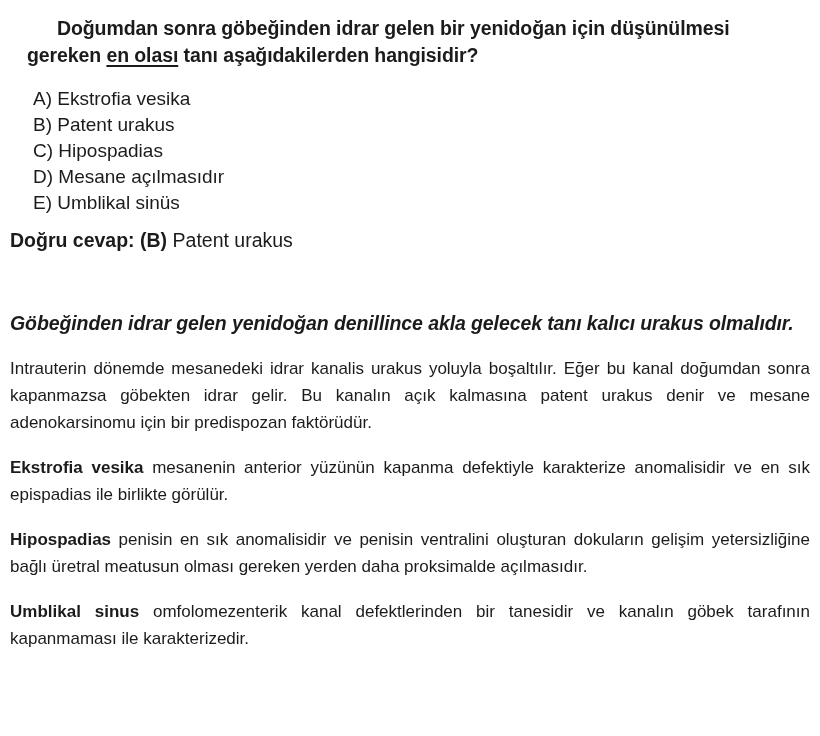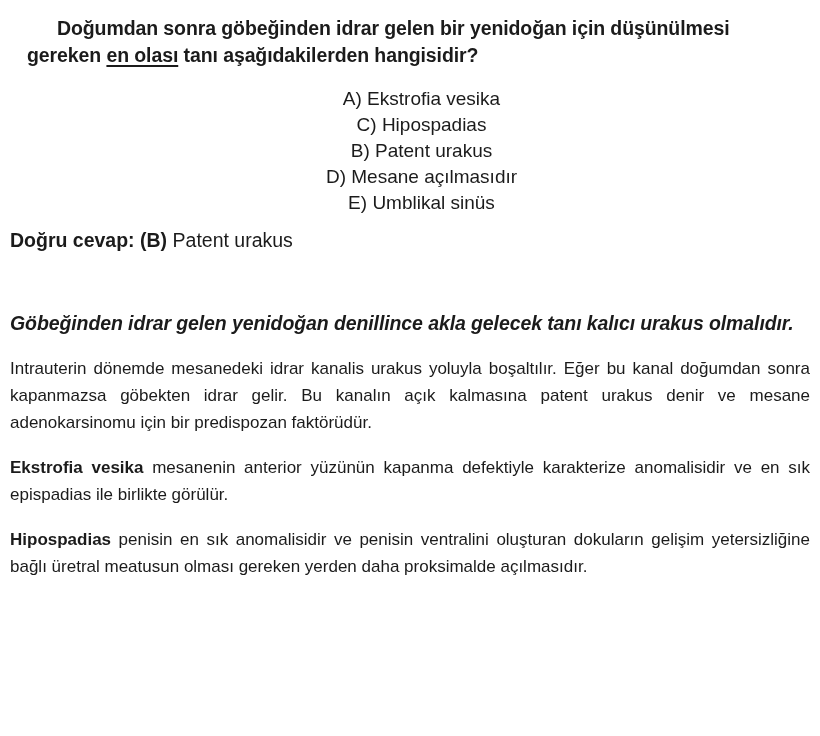--- a/index.html
+++ b/index.html
@@ -31,21 +31,20 @@
   }
   .underlined {
     text-decoration: underline;
     text-decoration-thickness: 2px;
     text-underline-offset: 3px;
   }
   .options {
     margin: 17px 10px 0 33px;
     font-size: 19px;
     line-height: 26px;
-    text-align: center;
   }
   .answer {
     margin: 11px 10px 0 10px;
     font-size: 19.5px;
     line-height: 26px;
   }
   .answer .answer-label {
     font-weight: bold;
   }
   .commentary {
@@ -70,30 +69,31 @@
 </style>
 </head>
 <body>
 
 <div class="page">
 
   <p class="question"><span>Doğumdan sonra göbeğinden idrar gelen bir yenidoğan için düşünülmesi gereken </span><span class="underlined">en olası</span><span> tanı aşağıdakilerden hangisidir?</span></p>
 
   <div class="options">
     <div class="option"><span>A)</span> <span>Ekstrofia vesika</span></div>
+    <div class="option"><span>B)</span> <span>Patent urakus</span></div>
     <div class="option"><span>C)</span> <span>Hipospadias</span></div>
-    <div class="option"><span>B)</span> <span>Patent urakus</span></div>
     <div class="option"><span>D)</span> <span>Mesane açılmasıdır</span></div>
     <div class="option"><span>E)</span> <span>Umblikal sinüs</span></div>
   </div>
 
   <p class="answer"><span class="answer-label">Doğru cevap: (B)</span> <span>Patent urakus</span></p>
 
   <p class="commentary">Göbeğinden idrar gelen yenidoğan denillince akla gelecek tanı kalıcı urakus olmalıdır.</p>
 
   <p class="para"><span class="lead"></span><span>Intrauterin dönemde mesanedeki idrar kanalis urakus yoluyla boşaltılır. Eğer bu kanal doğumdan sonra kapanmazsa göbekten idrar gelir. Bu kanalın açık kalmasına patent urakus denir ve mesane adenokarsinomu için bir predispozan faktörüdür.</span></p>
 
   <p class="para"><span class="lead">Ekstrofia vesika</span><span> mesanenin anterior yüzünün kapanma defektiyle karakterize anomalisidir ve en sık epispadias ile birlikte görülür.</span></p>
 
   <p class="para"><span class="lead">Hipospadias</span><span> penisin en sık anomalisidir ve penisin ventralini oluşturan dokuların gelişim yetersizliğine bağlı üretral meatusun olması gereken yerden daha proksimalde açılmasıdır.</span></p>
 
+  <p class="para"><span class="lead">Umblikal sinus</span><span> omfolomezenterik kanal defektlerinden bir tanesidir ve kanalın göbek tarafının kapanmaması ile karakterizedir.</span></p>
 
 </div>
 
 </body></html>

